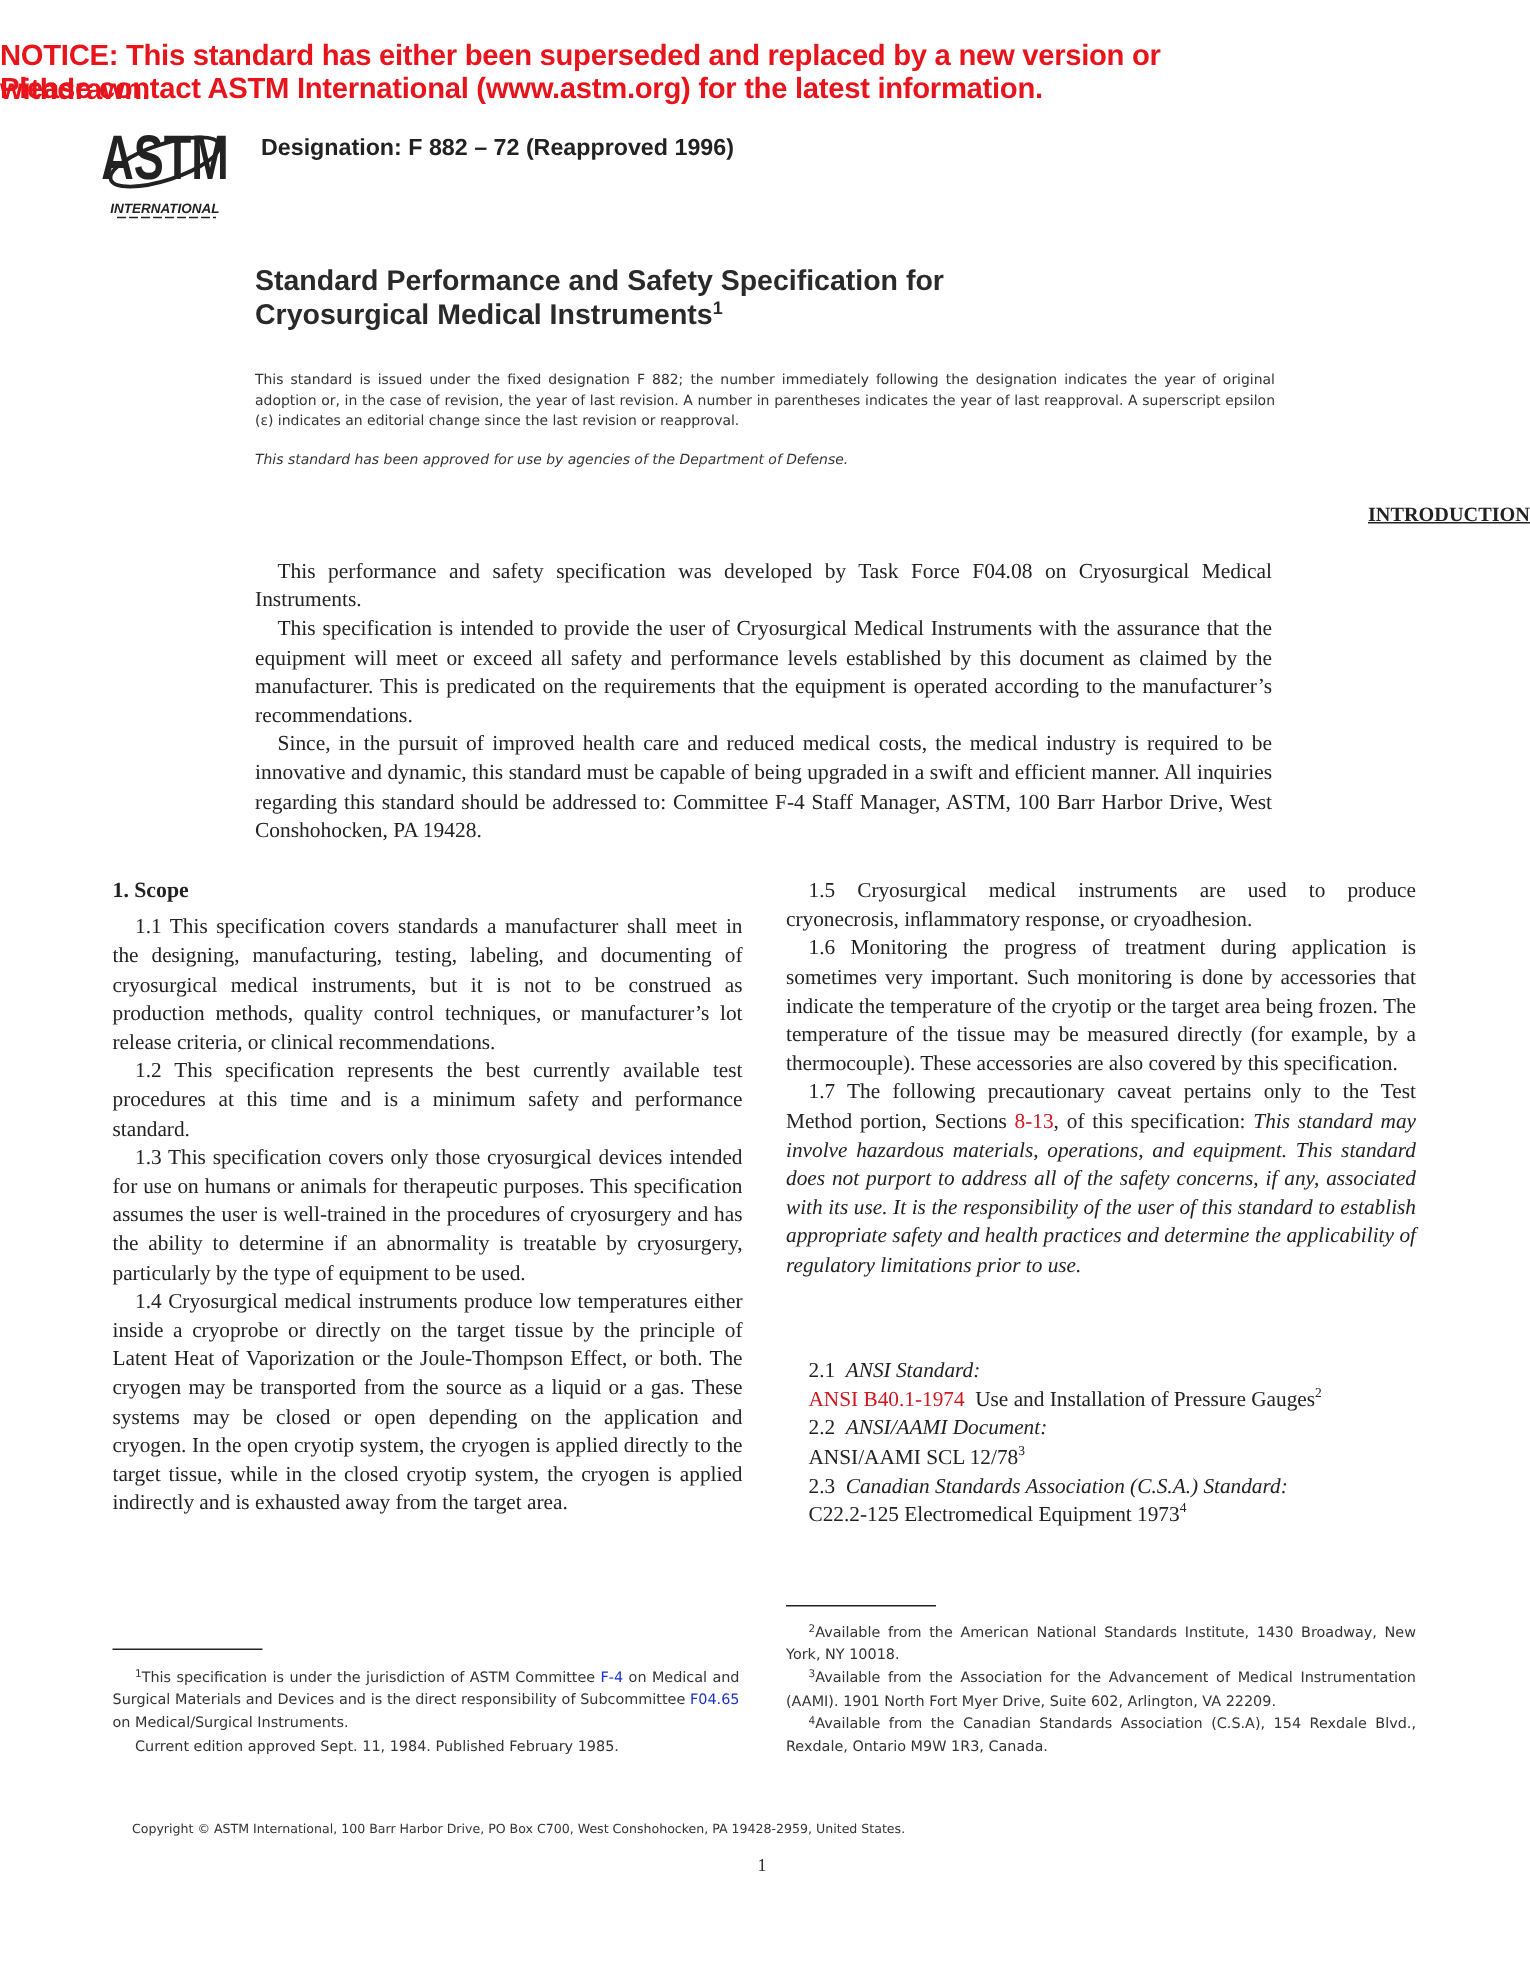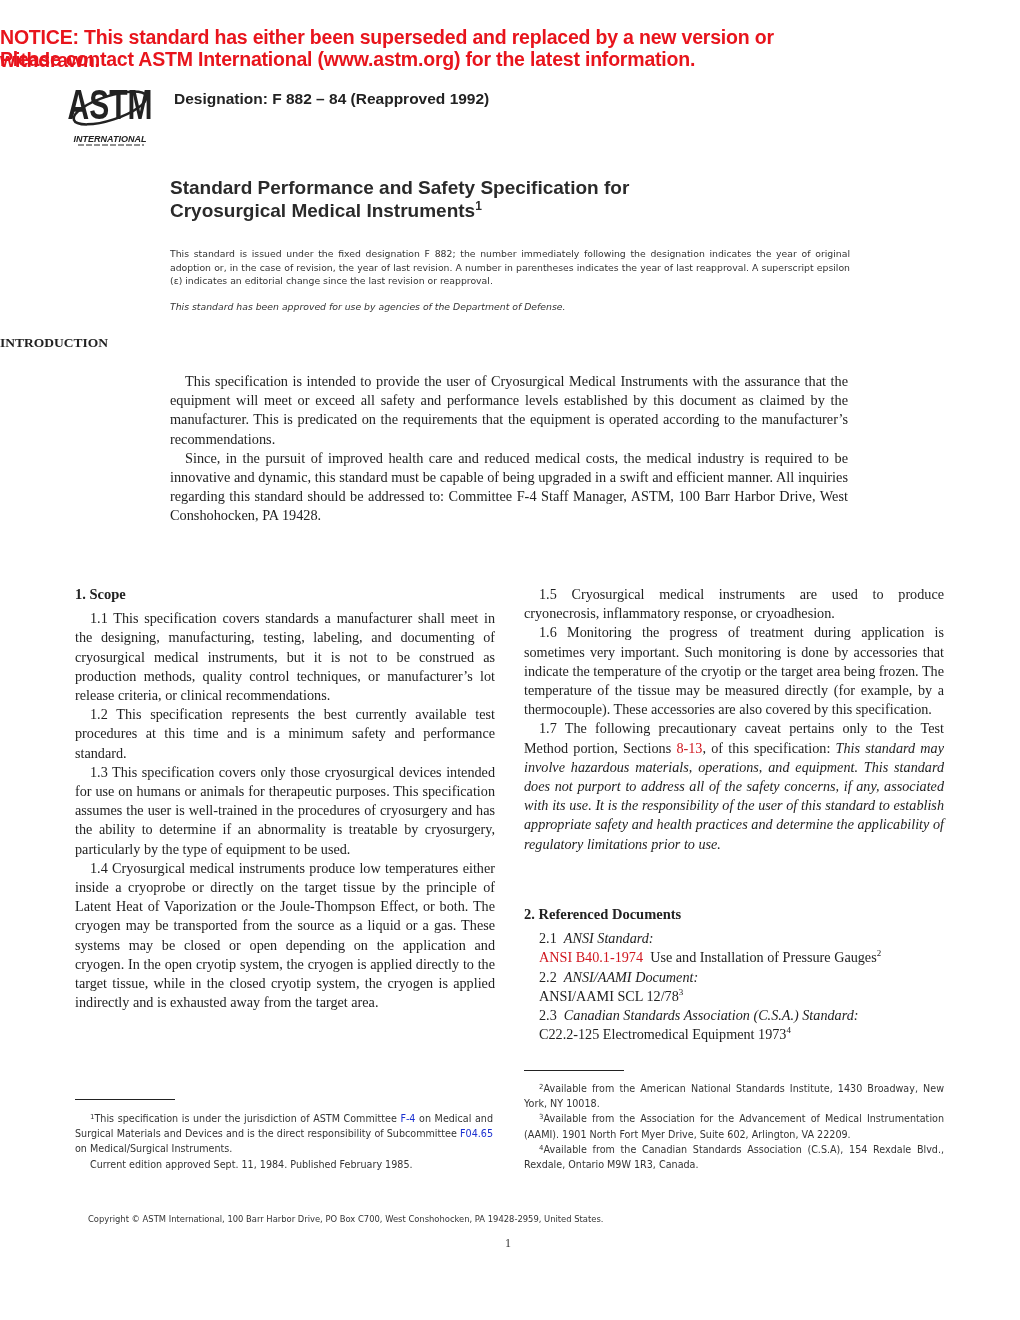--- a/index.html
+++ b/index.html
@@ -7,21 +7,21 @@
   .abs { position:absolute; }
   .notice { left:0; width:824px; text-align:left; color:#e8141c; font-family:"Liberation Sans", sans-serif; font-weight:bold; font-size:19.5px; letter-spacing:-0.2px; }
   .notice1 { top:26px; }
   .notice2 { top:48px; }
   .logo { left:64px; top:76px; width:96px; height:72px; }
   .designation { left:174px; top:90px; font-family:"Liberation Sans", sans-serif; font-size:15.5px; font-weight:bold; color:#222; }
   .title { left:170px; top:176px; font-family:"Liberation Sans", sans-serif; font-weight:bold; font-size:19px; line-height:23px; color:#2a2a2a; }
   .title sup { font-size:12px; vertical-align:7px; line-height:0; }
   .preamble { left:170px; top:247px; width:680px; font-family:"DejaVu Sans", sans-serif; font-size:9.3px; line-height:13.6px; color:#333; text-align:justify; }
   .preamble-dod { left:170px; top:301px; font-family:"DejaVu Sans", sans-serif; font-size:9.3px; font-style:italic; color:#333; }
-  .intro-head { left:0; width:1020px; top:335px; text-align:left; font-family:"Liberation Serif", serif; font-weight:bold; font-size:13.5px; color:#222; }
+  .intro-head { left:0; width:1020px; top:335px; text-align:right; font-family:"Liberation Serif", serif; font-weight:bold; font-size:13.5px; color:#222;text-decoration:underline; }
   .intro { left:170px; top:372px; width:678px; font-family:"Liberation Serif", serif; font-size:14.3px; line-height:19.2px; text-align:justify; color:#222; }
   .intro p { margin:0; text-indent:15px; }
   .col { font-family:"Liberation Serif", serif; font-size:14.2px; line-height:19.2px; text-align:justify; color:#222; }
   .col p { margin:0; text-indent:15px; }
   .col-left { left:75px; top:585px; width:420px; }
   .col-right { left:524px; top:585px; width:420px; }
   .sec-head { font-weight:bold; font-size:14.5px; margin:0 0 5px 0 !important; text-indent:0 !important; }
   .refs { left:524px; top:905px; width:430px; }
   .refs .line { text-indent:0; }
   .refs .ind { padding-left:15px; }
@@ -46,52 +46,52 @@
 
 <div class="abs logo">
   <svg width="96" height="72" viewBox="0 0 96 72">
     <ellipse cx="46" cy="32" rx="38" ry="12" fill="none" stroke="#222" stroke-width="2.5" transform="rotate(-18 46 32)"></ellipse>
     <text x="46" y="44" text-anchor="middle" font-family="Liberation Sans, sans-serif" font-weight="bold" font-size="30" fill="#222" transform="scale(1,1.4) translate(0,-13)">ASTM</text>
     <text x="46" y="66" text-anchor="middle" font-family="Liberation Sans, sans-serif" font-weight="bold" font-style="italic" font-size="9" fill="#222">INTERNATIONAL</text>
     <line x1="14" y1="69" x2="80" y2="69" stroke="#222" stroke-width="1" stroke-dasharray="6,2"></line>
   </svg>
 </div>
 
-<div class="abs designation">Designation: F 882 – 84 (Reapproved 1992)</div>
+<div class="abs designation">Designation: F 882 – 72 (Reapproved 1996)</div>
 
 <div class="abs title">
   <div>Standard Performance and Safety Specification for</div>
   <div><span>Cryosurgical Medical Instruments</span><sup>1</sup></div>
 </div>
 
 <div class="abs preamble">This standard is issued under the fixed designation F 882; the number immediately following the designation indicates the year of original adoption or, in the case of revision, the year of last revision. A number in parentheses indicates the year of last reapproval. A superscript epsilon (ε) indicates an editorial change since the last revision or reapproval.</div>
 <div class="abs preamble-dod">This standard has been approved for use by agencies of the Department of Defense.</div>
 
 <div class="abs intro-head">INTRODUCTION</div>
 <div class="abs intro">
+  <p>This performance and safety specification was developed by Task Force F04.08 on Cryosurgical Medical Instruments.</p>
   <p>This specification is intended to provide the user of Cryosurgical Medical Instruments with the assurance that the equipment will meet or exceed all safety and performance levels established by this document as claimed by the manufacturer. This is predicated on the requirements that the equipment is operated according to the manufacturer’s recommendations.</p>
   <p>Since, in the pursuit of improved health care and reduced medical costs, the medical industry is required to be innovative and dynamic, this standard must be capable of being upgraded in a swift and efficient manner. All inquiries regarding this standard should be addressed to: Committee F-4 Staff Manager, ASTM, 100 Barr Harbor Drive, West Conshohocken, PA 19428.</p>
 </div>
 
 <div class="abs col col-left">
   <p class="sec-head">1.  Scope</p>
   <p>1.1  This specification covers standards a manufacturer shall meet in the designing, manufacturing, testing, labeling, and documenting of cryosurgical medical instruments, but it is not to be construed as production methods, quality control techniques, or manufacturer’s lot release criteria, or clinical recommendations.</p>
   <p>1.2  This specification represents the best currently available test procedures at this time and is a minimum safety and performance standard.</p>
   <p>1.3  This specification covers only those cryosurgical devices intended for use on humans or animals for therapeutic purposes. This specification assumes the user is well-trained in the procedures of cryosurgery and has the ability to determine if an abnormality is treatable by cryosurgery, particularly by the type of equipment to be used.</p>
   <p>1.4  Cryosurgical medical instruments produce low temperatures either inside a cryoprobe or directly on the target tissue by the principle of Latent Heat of Vaporization or the Joule-Thompson Effect, or both. The cryogen may be transported from the source as a liquid or a gas. These systems may be closed or open depending on the application and cryogen. In the open cryotip system, the cryogen is applied directly to the target tissue, while in the closed cryotip system, the cryogen is applied indirectly and is exhausted away from the target area.</p>
 </div>
 
 <div class="abs col col-right">
   <p>1.5  Cryosurgical medical instruments are used to produce cryonecrosis, inflammatory response, or cryoadhesion.</p>
   <p>1.6  Monitoring the progress of treatment during application is sometimes very important. Such monitoring is done by accessories that indicate the temperature of the cryotip or the target area being frozen. The temperature of the tissue may be measured directly (for example, by a thermocouple). These accessories are also covered by this specification.</p>
   <p><span>1.7  The following precautionary caveat pertains only to the Test Method portion, Sections </span><span class="link-red">8-13</span><span>, of this specification: </span><i>This standard may involve hazardous materials, operations, and equipment. This standard does not purport to address all of the safety concerns, if any, associated with its use. It is the responsibility of the user of this standard to establish appropriate safety and health practices and determine the applicability of regulatory limitations prior to use.</i></p>
 </div>
 
 <div class="abs col refs">
-  <p class="sec-head">2.  Referenced Documents</p>
   <div class="line ind"><span>2.1</span>&nbsp;&nbsp;<i>ANSI Standard:</i></div>
   <div class="line ind"><span class="link-red">ANSI B40.1-1974</span>&nbsp;&nbsp;<span>Use and Installation of Pressure Gauges</span><sup class="ref">2</sup></div>
   <div class="line ind"><span>2.2</span>&nbsp;&nbsp;<i>ANSI/AAMI Document:</i></div>
   <div class="line ind"><span>ANSI/AAMI SCL  12/78</span><sup class="ref">3</sup></div>
   <div class="line ind"><span>2.3</span>&nbsp;&nbsp;<i>Canadian Standards Association (C.S.A.) Standard:</i></div>
   <div class="line ind"><span>C22.2-125   Electromedical Equipment 1973</span><sup class="ref">4</sup></div>
 </div>
 
 <div class="abs fn-rule" style="left:75px; top:1099px;"></div>
 <div class="abs fn fn-left">

